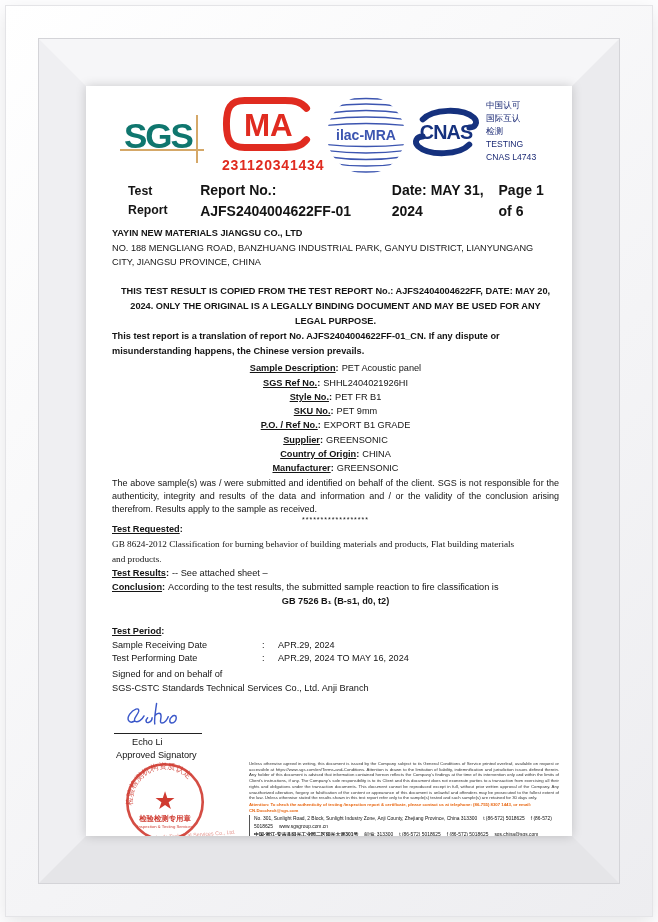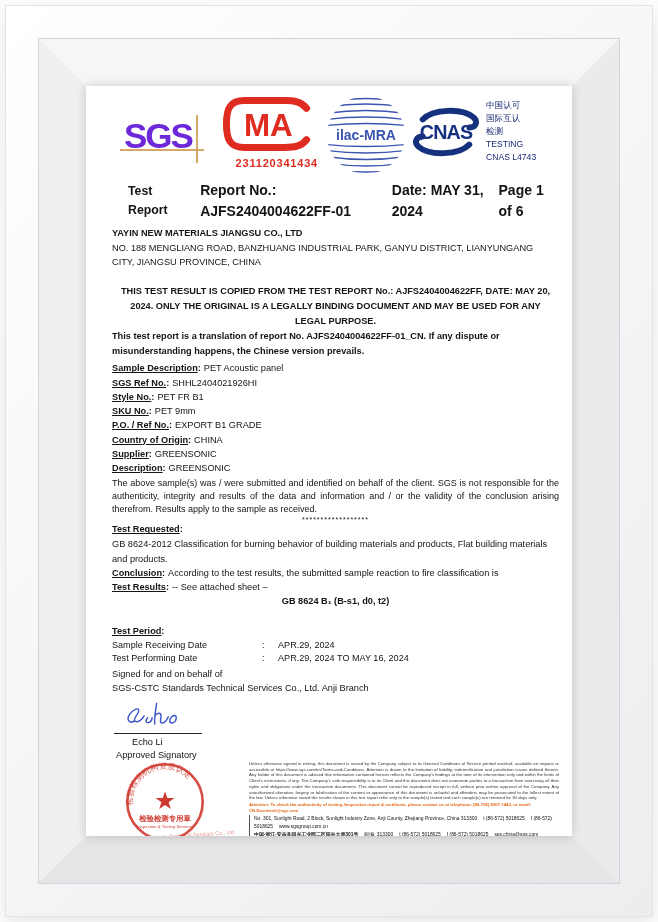--- a/index.html
+++ b/index.html
@@ -15,53 +15,53 @@
     border-color:#f6f6f8 #ebebee #e5e5e8 #efeff2; background:transparent; }
 
   
   .doc { position:absolute; inset:0; background:#ffffff; box-shadow:0 0 10px rgba(0,0,0,.18);
     padding:9px 13px 0 26px; display:flex; flex-direction:column;
     font-size:9.2px; line-height:1.52; color:#141414; overflow:hidden; }
 
   
   .logo-row { display:flex; align-items:flex-start; height:84px; margin-left:8px; }
   .sgs-logo { position:relative; width:88px; height:72px; margin-top:12px; flex:none; }
-  .sgs-text { font-weight:bold; font-size:35px; letter-spacing:-2px; color:#6d28d9; position:absolute; left:4px; top:2px; }
+  .sgs-text { font-weight:bold; font-size:35px; letter-spacing:-2px; color:#0f766e; position:absolute; left:4px; top:2px; }
   .sgs-hline { position:absolute; left:0; width:84px; top:42px; height:1.5px; background:#d5a868; }
   .sgs-vline { position:absolute; left:76px; top:8px; height:48px; width:1.5px; background:#d5a868; }
   .cma { width:96px; margin-top:2px; margin-left:14px; flex:none; text-align:right; }
-  .cma-number { color:#e02b20; font-weight:bold; font-size:11px; letter-spacing:.8px; margin-top:-1px; }
+  .cma-number { color:#e02b20; font-weight:bold; font-size:14px; letter-spacing:.8px; margin-top:-1px; }
   .ilac { width:80px; margin-left:8px; flex:none; }
   .cnas { width:70px; margin-left:5px; margin-top:8px; flex:none; }
   .acc-text { margin-left:5px; margin-top:4px; font-weight:normal; font-size:8.6px; line-height:1.5; color:#1b2a75; white-space:nowrap; }
 
   
   .header-row { display:flex; align-items:baseline; gap:3px; margin:1px 0 4px 16px; }
   .report-title { font-weight:bold; font-size:12.3px; margin-right:14px; }
   .hdr-item { font-weight:bold; font-size:14px; }
 
   .client-name { font-weight:bold; }
   .client-addr { line-height:1.6; }
 
   .copied { margin-top:14px; font-weight:bold; line-height:1.62;text-align:center; }
   .translation { font-weight:bold; line-height:1.62; }
 
   .fields { margin-top:3px; }
-  .field-row { line-height:1.55; }
+  .field-row { line-height:1.55;text-align:center; }
   .flabel { font-weight:bold; }
   .flabel u { text-decoration:underline; }
   .fval { margin-left:3px; }
 
   .note { margin-top:2px; text-align:justify; font-size:9.0px; line-height:1.42; }
   .stars { text-align:center; font-size:7px; line-height:1.1; letter-spacing:1px; }
 
   .sec-label { font-weight:bold; }
   .sec-label u { text-decoration:underline; }
   .inline-val { font-weight:normal; margin-left:3px; }
-  .req-lines { line-height:1.6; }
+  .req-lines { line-height:1.6;font-family:Liberation Serif, serif; }
   .concl-class { text-align:center; font-weight:bold; margin:0 0 8px; }
   .tp { margin-top:8px; }
   .date-row { display:flex; font-size:9.1px; line-height:1.45; }
   .dlabel { width:150px; flex:none; }
   .dcolon { width:16px; flex:none; text-align:left; }
   .signed { margin-top:3px; }
 
   .sig-wrap { margin-left:4px; margin-top:2px; height:34px; }
   .sig-line { width:88px; border-top:1.4px solid #222; margin-left:2px; margin-top:1px; }
   .sig-name { margin-left:20px; line-height:1.35; margin-top:2px; }
@@ -150,40 +150,40 @@
 
       <div class="copied">THIS TEST RESULT IS COPIED FROM THE TEST REPORT No.: AJFS2404004622FF, DATE: MAY 20,<br>2024. ONLY THE ORIGINAL IS A LEGALLY BINDING DOCUMENT AND MAY BE USED FOR ANY<br>LEGAL PURPOSE.</div>
       <div class="translation">This test report is a translation of report No. AJFS2404004622FF-01_CN. If any dispute or<br>misunderstanding happens, the Chinese version prevails.</div>
 
       <div class="fields">
         <div class="field-row"><span class="flabel"><u>Sample Description</u><span>:</span></span><span class="fval">PET Acoustic panel</span></div>
         <div class="field-row"><span class="flabel"><u>SGS Ref No.</u><span>:</span></span><span class="fval">SHHL2404021926HI</span></div>
         <div class="field-row"><span class="flabel"><u>Style No.</u><span>:</span></span><span class="fval">PET FR B1</span></div>
         <div class="field-row"><span class="flabel"><u>SKU No.</u><span>:</span></span><span class="fval">PET 9mm</span></div>
         <div class="field-row"><span class="flabel"><u>P.O. / Ref No.</u><span>:</span></span><span class="fval">EXPORT B1 GRADE</span></div>
+        <div class="field-row"><span class="flabel"><u>Supplier</u><span>:</span></span><span class="fval">GREENSONIC</span></div>
         <div class="field-row"><span class="flabel"><u>Country of Origin</u><span>:</span></span><span class="fval">CHINA</span></div>
-        <div class="field-row"><span class="flabel"><u>Supplier</u><span>:</span></span><span class="fval">GREENSONIC</span></div>
-        <div class="field-row"><span class="flabel"><u>Description</u><span>:</span></span><span class="fval">GREENSONIC</span></div>
+        <div class="field-row"><span class="flabel"><u>Manufacturer</u><span>:</span></span><span class="fval">GREENSONIC</span></div>
       </div>
 
       <div class="note">The above sample(s) was / were submitted and identified on behalf of the client. SGS is not responsible for the authenticity, integrity and results of the data and information and / or the validity of the conclusion arising therefrom. Results apply to the sample as received.</div>
       <div class="stars">******************</div>
 
       <div>
         <span class="sec-label"><u>Test Requested</u><span>:</span></span>
       </div>
       <div class="req-lines">GB 8624-2012 Classification for burning behavior of building materials and products, Flat building materials<br>and products.</div>
 
       <div>
+        <span class="sec-label"><u>Test Results</u><span>:</span></span><span class="inline-val">-- See attached sheet –</span>
+      </div>
+      <div>
         <span class="sec-label"><u>Conclusion</u><span>:</span></span><span class="inline-val">According to the test results, the submitted sample reaction to fire classification is</span>
       </div>
-      <div>
-        <span class="sec-label"><u>Test Results</u><span>:</span></span><span class="inline-val">-- See attached sheet –</span>
-      </div>
-      <div class="concl-class">GB 8624 B₁ (B-s1, d0, t2)</div>
+      <div class="concl-class">GB 7526 B₁ (B-s1, d0, t2)</div>
 
       <div class="tp">
         <span class="sec-label"><u>Test Period</u><span>:</span></span>
       </div>
       <div class="date-row">
         <span class="dlabel">Sample Receiving Date</span>
           <span class="dcolon">:</span>
           <span>APR.29, 2024</span>
       </div>
       <div class="date-row">

